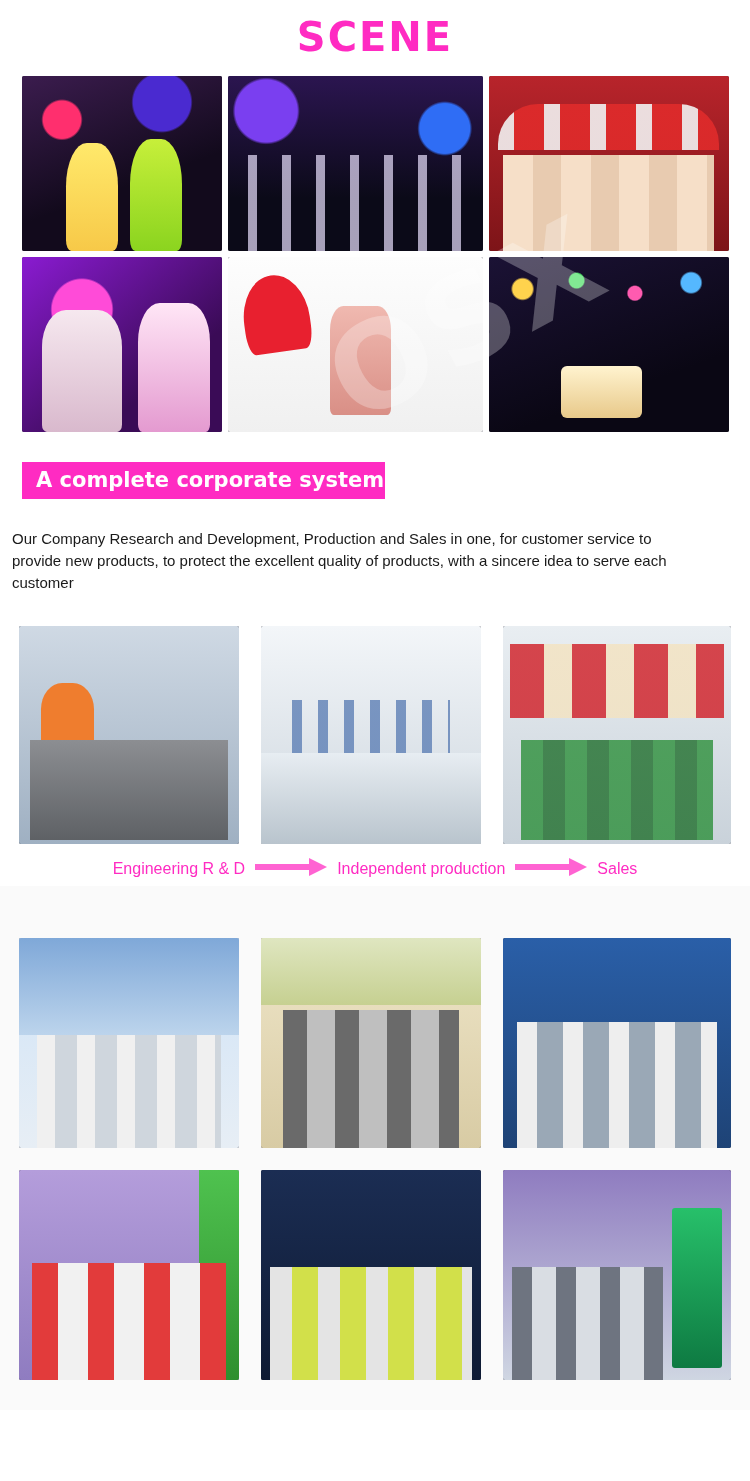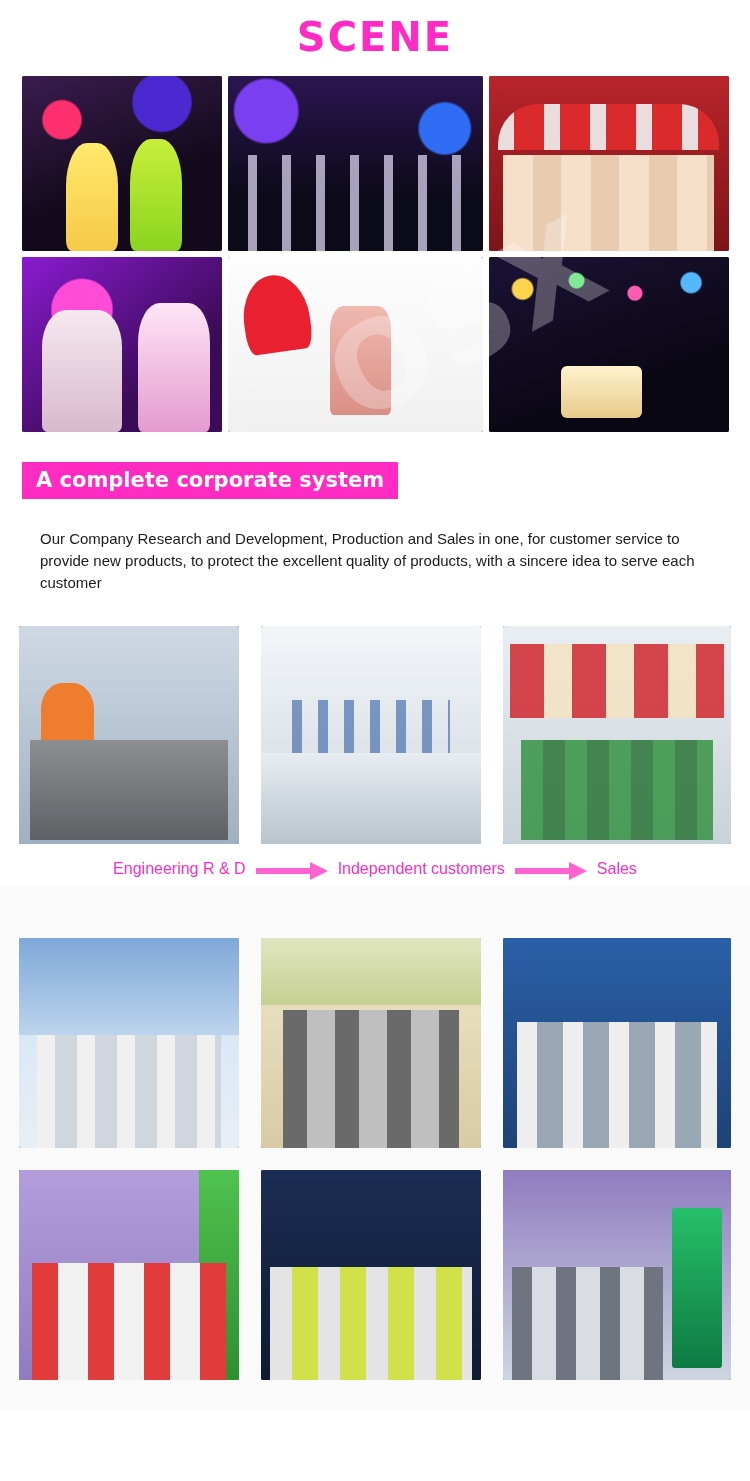--- a/index.html
+++ b/index.html
@@ -48,48 +48,48 @@
   }
   .photo.tall { height: 175px; }
 
   
   .section-head {
     display: inline-block;
     background: #ff2bc2;
     color: #ffffff;
     font-size: 21px;
     font-weight: bold;
-    padding: 6px 14px 7px 14px;
+    padding: 6px 1px 7px 14px;
     margin: 0 0 0 22px;
     font-family: "DejaVu Sans", sans-serif;
   }
   .section-wrap { padding-top: 30px; }
   .section-wrap.alt { background: #fafafa; padding-bottom: 6px;}
   .para {
-    padding: 14px 22px 0 40px;
+    padding: 14px 22px 0 12px;
     font-size: 15px;
     line-height: 1.45;
     color: #1a1a1a;
     max-width: 720px;
   }
 
   
   .grid-factory {
     display: grid;
     grid-template-columns: 220px 220px 228px;
     gap: 22px;
     justify-content: center;
     padding: 18px 20px 0 20px;
   }
   .photo.factory { height: 218px; }
 
   
   .flow {
     display: flex;
-    align-items: flex-end;
+    align-items: flex-start;
     justify-content: center;
     gap: 10px;
     padding: 16px 0 8px 0;
     color: #ff2bc2;
     font-size: 16px;
   }
   .flow-label { white-space: nowrap; }
   .arrow {
     position: relative;
     width: 72px;
@@ -278,21 +278,21 @@
           <div class="ph-inner f2"></div>
         </div>
       <div class="photo factory">
           <div class="ph-inner f3"></div>
         </div>
     </div>
 
     <div class="flow">
       <span class="flow-label">Engineering R &amp; D</span>
       <span class="arrow"></span>
-      <span class="flow-label">Independent customers</span>
+      <span class="flow-label">Independent production</span>
       <span class="arrow"></span>
       <span class="flow-label">Sales</span>
     </div>
   </div>
 
   <div class="section-wrap alt">
 
     <div class="grid-exh">
       <div class="photo exh">
           <div class="ph-inner e1"></div>

